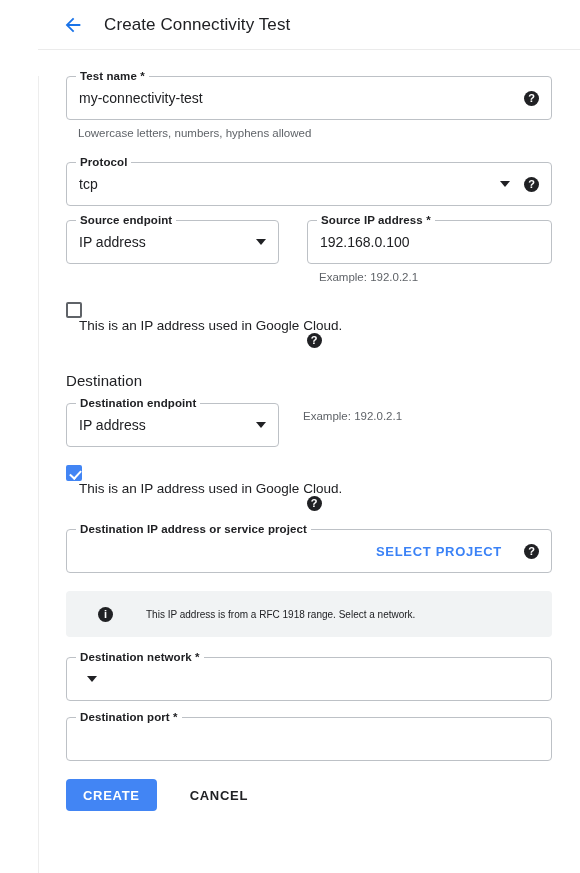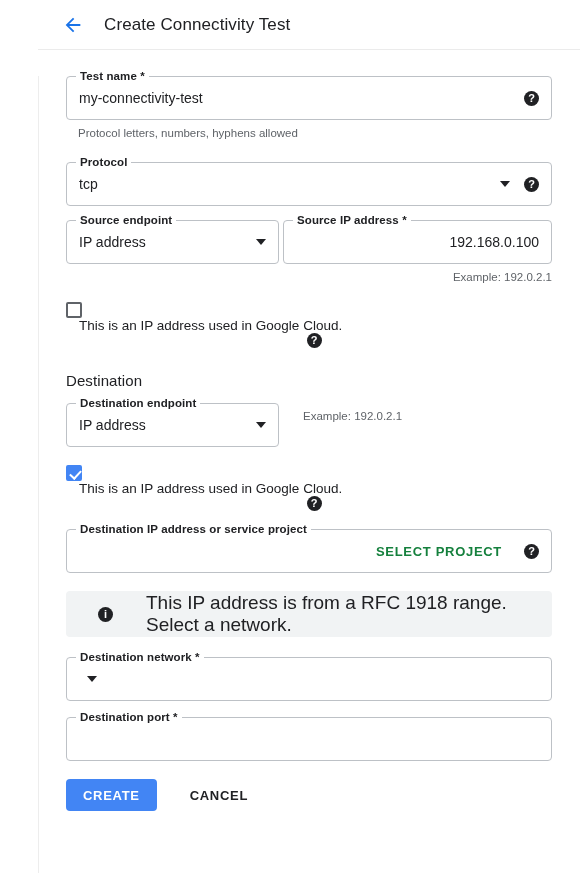--- a/index.html
+++ b/index.html
@@ -193,32 +193,32 @@
     border-radius: 50%;
     background: #202124;
     color: #fff;
     font-size: 11px;
     font-weight: bold;
     line-height: 15px;
     text-align: center;
     flex-shrink: 0;
   }
   .banner-text {
-    font-size: 19px;
+    font-size: 10px;
     color: #202124;
     margin-left: 33px;
   }
 
   
   .link-field {
     justify-content: flex-end;
     padding-right: 12px;
   }
   .link-btn {
-    color: #15803d;
+    color: #3b82f6;
     font-size: 13px;
     font-weight: bold;
     letter-spacing: .7px;
     background: none;
     border: none;
     padding: 0;
     cursor: pointer;
     font-family: "Liberation Sans", sans-serif;
   }
 
@@ -278,42 +278,42 @@
 
   <div class="body-wrap">
     <div class="content">
 
       <div class="field-block mt-26">
         <div class="field">
           <span class="legend">Test name *</span>
           <span class="value">my-connectivity-test</span>
           <span class="help-icon">?</span>
         </div>
-        <div class="helper">Protocol letters, numbers, hyphens allowed</div>
+        <div class="helper">Lowercase letters, numbers, hyphens allowed</div>
       </div>
 
       <div class="field-block mt-22">
         <div class="field">
           <span class="legend">Protocol</span>
           <span class="value">tcp</span>
           <span class="caret"></span>
           <span class="help-icon" style="margin-left:14px;">?</span>
         </div>
       </div>
 
 
       <div class="field-row mt-14">
         <div class="field-block">
           <div class="field short">
             <span class="legend">Source endpoint</span>
             <span class="value">IP address</span>
             <span class="caret"></span>
           </div>
         </div>
-        <div class="field-block" style="margin-left:4px; flex:1;text-align:right;">
+        <div class="field-block" style="margin-left:28px; flex:1;">
           <div class="field">
             <span class="legend">Source IP address *</span>
             <span class="value">192.168.0.100</span>
           </div>
           <div class="helper">Example: 192.0.2.1</div>
         </div>
       </div>
 
       <div class="check-row mt-18">
         <span class="cbox"></span>

